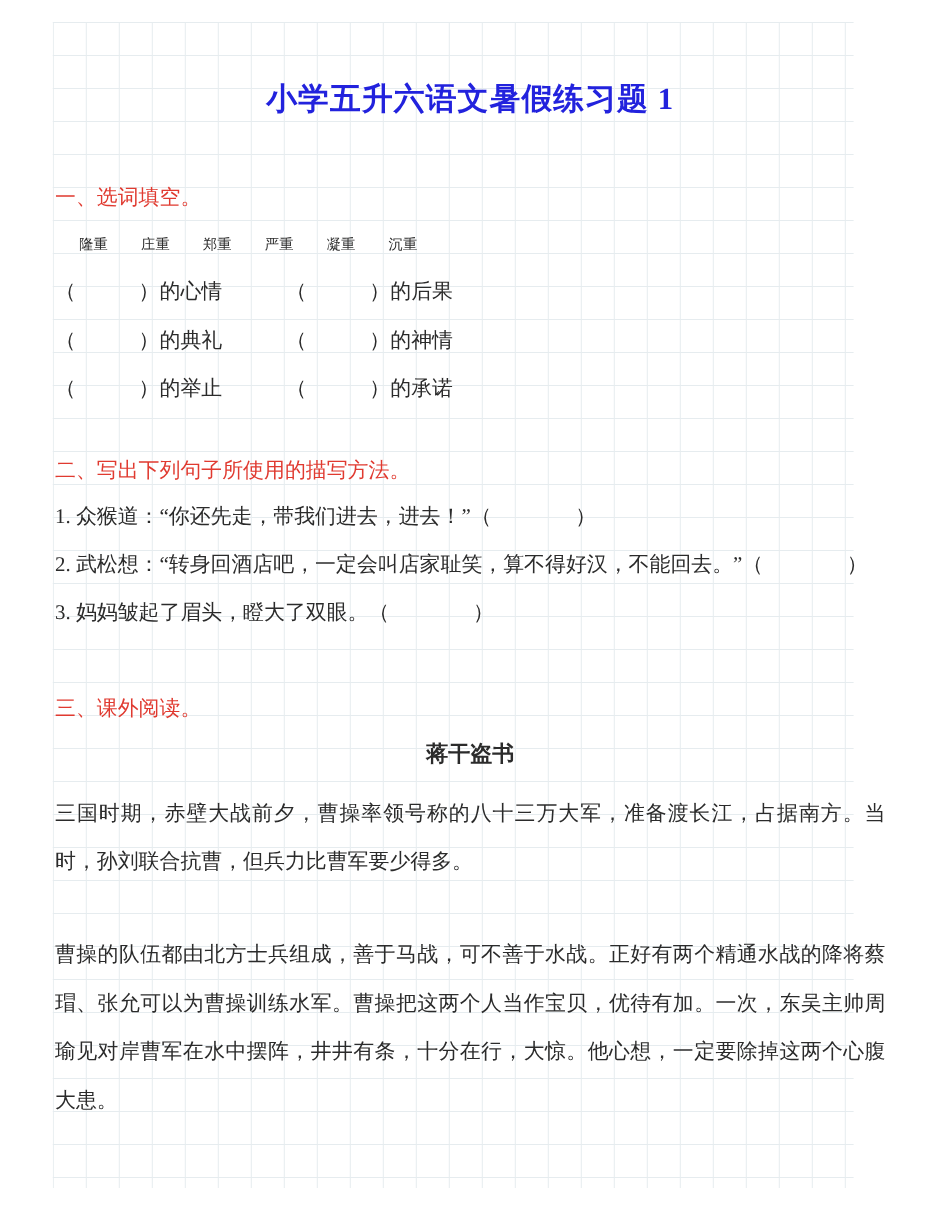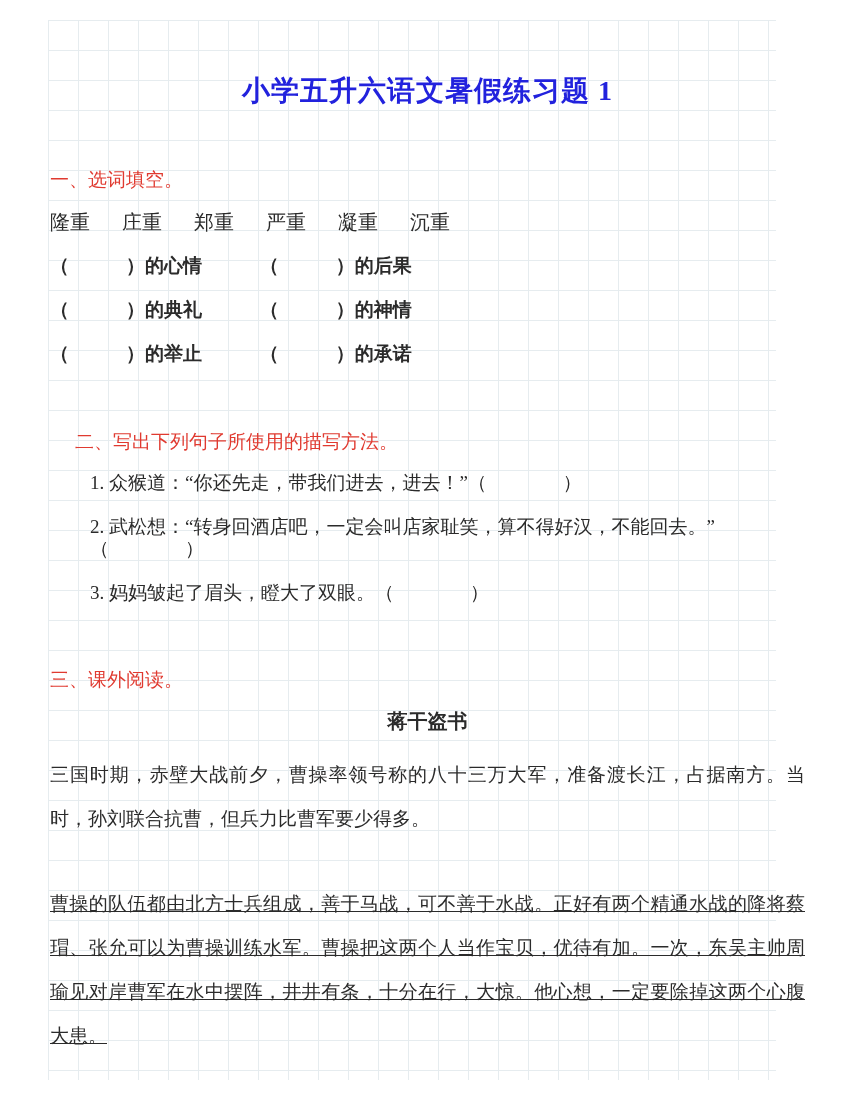--- a/index.html
+++ b/index.html
@@ -45,60 +45,59 @@
   .section-heading {
     font-family: "Liberation Sans", "DejaVu Sans", sans-serif;
     font-size: 19px;
     font-weight: normal;
     color: #e03a30;
     line-height: 26px;
   }
   .s1-heading { margin-top: 56px; }
   .word-bank {
     margin-top: 18px;
-    font-size: 20px;
+    font-size: 13px;
     line-height: 22px;
+    margin-left: 22px;
   }
   .word-bank .word {
     display: inline-block;
     margin-right: 27px;
   }
   .blank-row {
     margin-top: 22px;
     font-size: 19px;
     line-height: 22px;
-    font-weight: bold;
   }
   .blank-row .cell-left {
     display: inline-block;
     width: 205px;
   }
-  .s2-heading { margin-top: 64px; padding-left: 25px; }
+  .s2-heading { margin-top: 51px; }
   .question {
     margin-top: 22px;
     font-size: 19px;
     line-height: 22px;
-    padding-left: 40px;
   }
   .question.first { margin-top: 17px; }
   .s3-heading { margin-top: 63px; }
   .passage-title {
     margin-top: 6px;
     text-align: center;
     font-size: 20px;
     font-weight: bold;
     line-height: 24px;
   }
   .passage-paragraph {
     margin-top: 20px;
     font-size: 19px;
     line-height: 44px;
     text-align: justify;
   }
-  .passage-paragraph.second { margin-top: 41px; text-decoration: underline; }
+  .passage-paragraph.second { margin-top: 41px; }
 </style>
 </head>
 <body>
 
 <div class="grid-layer"></div>
 
 <div class="sheet">
 
   <h1 class="doc-title">小学五升六语文暑假练习题 1</h1>
 

